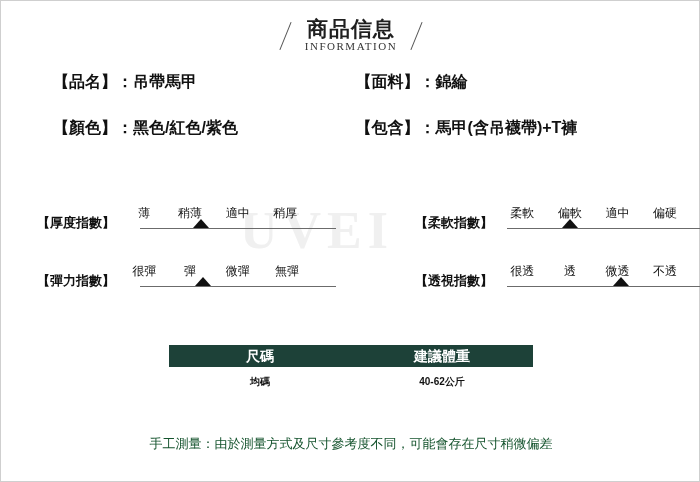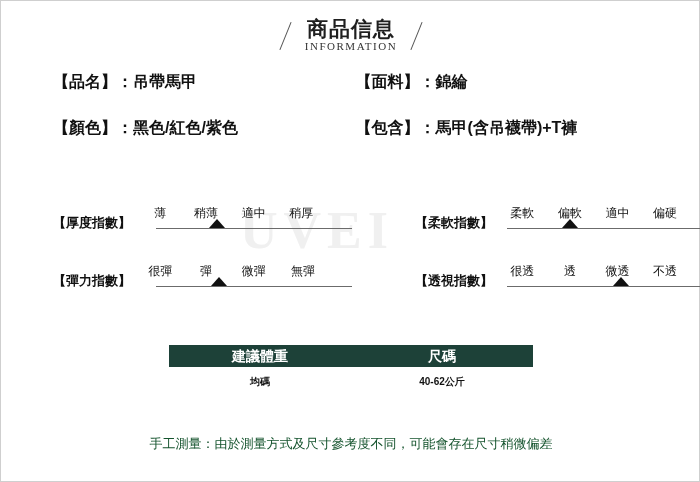--- a/index.html
+++ b/index.html
@@ -126,21 +126,21 @@
   }
   .idx-row {
     display: flex;
     width: 700px;
     height: 58px;
   }
   .idx-cell {
     box-sizing: border-box;
     position: relative;
   }
-  .idx-cell.left { width: 352px; padding-left: 52px; }
+  .idx-cell.left { width: 352px; padding-left: 36px; }
   .idx-cell.right { width: 348px; padding-left: 62px; }
 
   .idx-head {
     display: flex;
     align-items: baseline;
     height: 22px;
   }
   .idx-name {
     font-size: 13px;
     font-weight: bold;
@@ -337,22 +337,22 @@
         <div class="idx-line r">
           <span class="marker" style="left:58%"></span>
         </div>
       </div>
     </div>
 
   </div>
 
   <div class="size-table">
     <div class="st-head" style="background: rgb(29, 65, 56);">
+      <div>尺碼</div>
       <div>建議體重</div>
-      <div>尺碼</div>
     </div>
     <div class="st-body">
       <div>均碼</div>
       <div>40-62公斤</div>
     </div>
   </div>
 
   <div class="footnote">
     <span class="fn-label">手工測量：</span><span class="fn-text">由於測量方式及尺寸參考度不同，可能會存在尺寸稍微偏差</span>
   </div>

